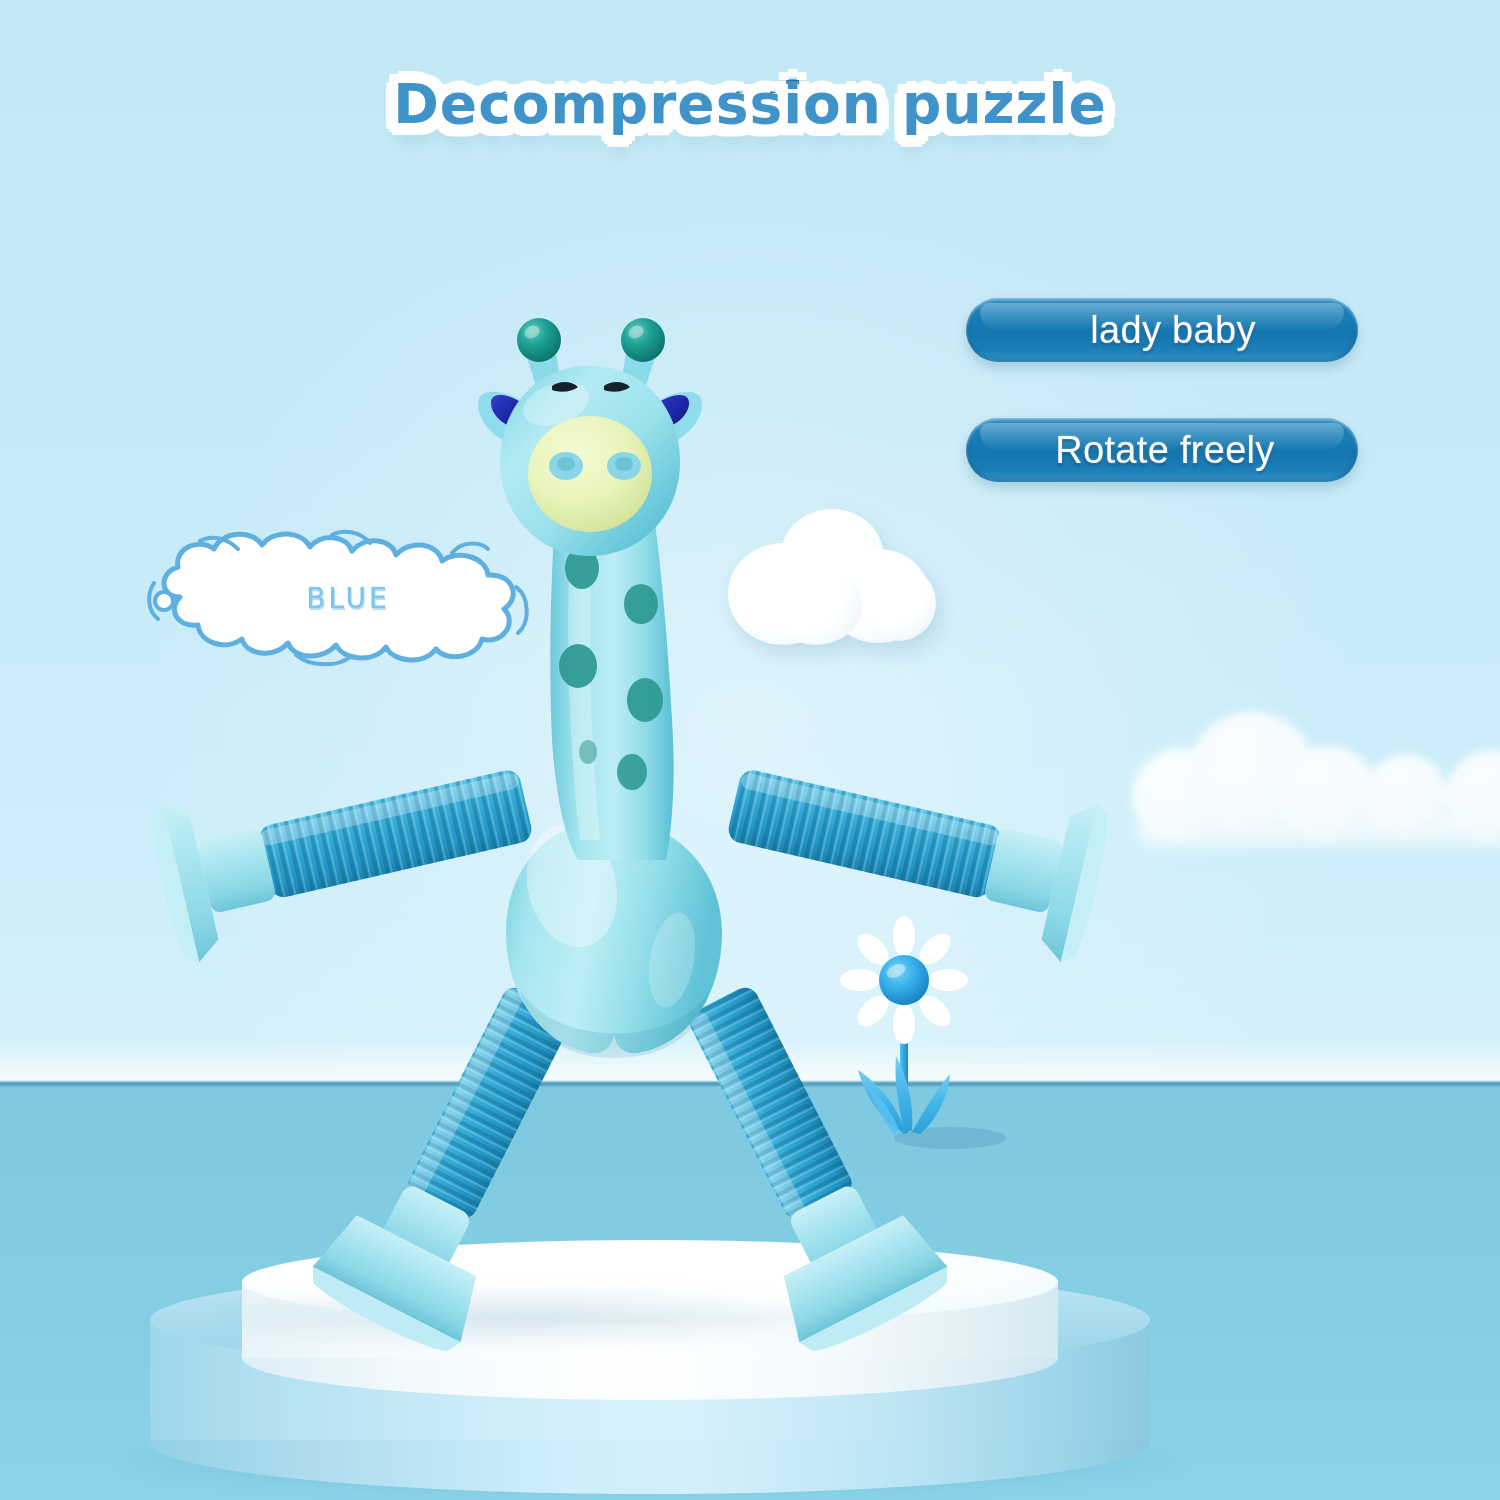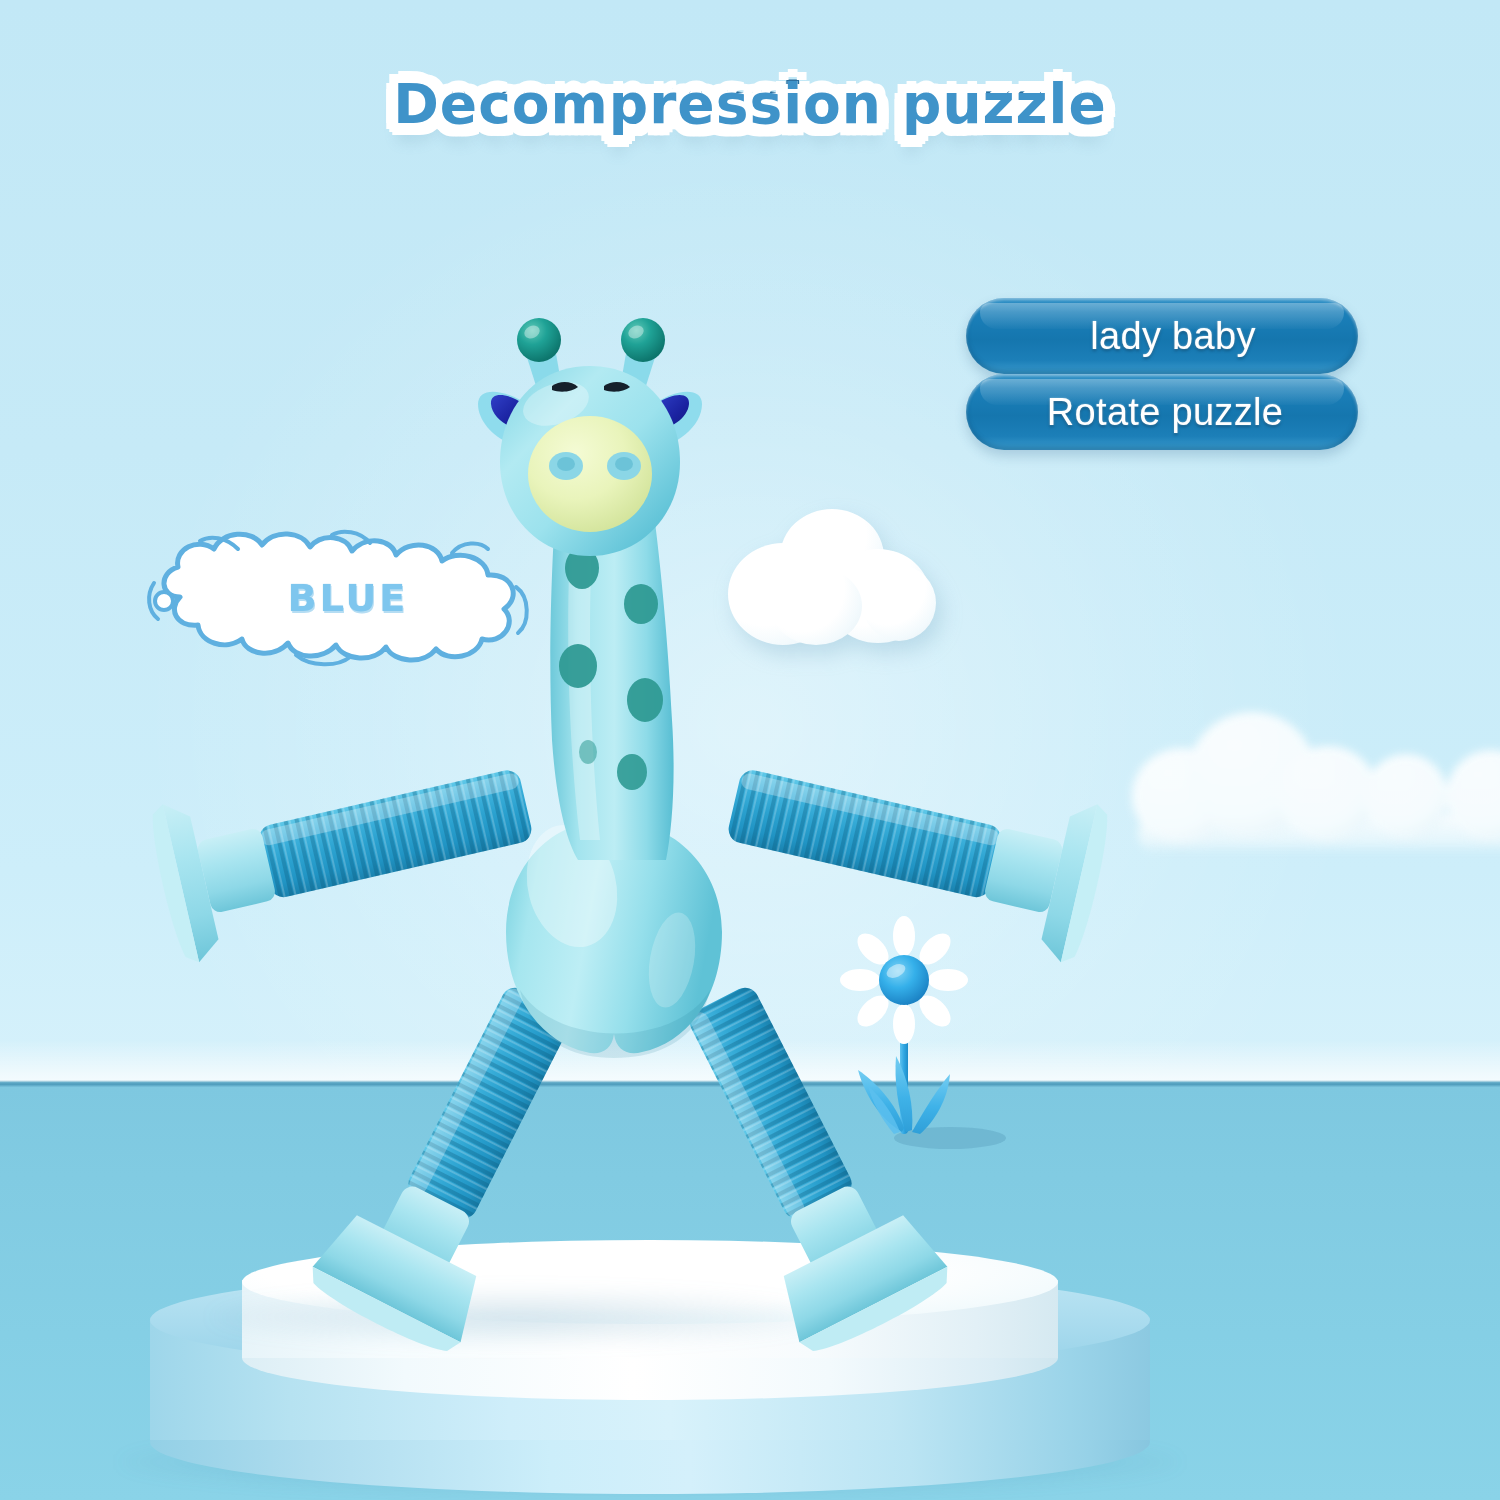--- a/index.html
+++ b/index.html
@@ -85,22 +85,23 @@
 
   
   .badges {
     position: absolute;
     left: 966px;
     top: 298px;
     width: 392px;
   }
   .badge {
     position: relative;
-    height: 76px;
+    height: 64px;
     border-radius: 40px;
+    margin-bottom: 56px;
     background: linear-gradient(180deg, #3293c8 0%, #1b80ba 18%, #1576ae 55%, #1c7fb8 82%, #3b9bcd 100%);
     box-shadow:
       0 6px 12px rgba(40,90,130,0.22),
       inset 0 2px 3px rgba(255,255,255,0.42),
       inset 0 -3px 5px rgba(8,60,95,0.30);
     display: flex;
     align-items: center;
     justify-content: center;
   }
   .badge::before {
@@ -136,22 +137,22 @@
   .cloud-label svg { display: block; width: 100%; height: 100%; overflow: visible; }
   .cloud-label-text {
     position: absolute;
     left: 0; top: 0;
     width: 398px;
     height: 142px;
     display: flex;
     align-items: center;
     justify-content: center;
     font-family: "DejaVu Sans", sans-serif;
-    font-weight: bold;
-    font-size: 38px;
+    font-weight: normal;
+    font-size: 28px;
     letter-spacing: 3px;
     color: #7ec6ee;
     text-shadow: 1px 2px 0 #b5ddf3, 0 0 1px #5fb4e4;
     padding-left: 6px;
     box-sizing: border-box;
   }
 
   
   .cloud3d {
     position: absolute;
@@ -344,21 +345,21 @@
       </g>
     </svg>
     <div class="cloud-label-text no-select">BLUE</div>
   </div>
 
   <div class="badges">
     <div class="badge b-1">
       <span class="badge-label no-select">lady baby</span>
     </div>
     <div class="badge b-2">
-      <span class="badge-label no-select">Rotate puzzle</span>
+      <span class="badge-label no-select">Rotate freely</span>
     </div>
   </div>
 
   <div class="flower-group">
     <svg width="180" height="230" viewBox="0 0 180 230">
       <defs>
         <radialGradient id="gFlowerCenter" cx="38%" cy="32%" r="70%">
           <stop offset="0%" stop-color="#7fd3f5"></stop>
           <stop offset="48%" stop-color="#35b0ea"></stop>
           <stop offset="100%" stop-color="#1b82c4"></stop>

